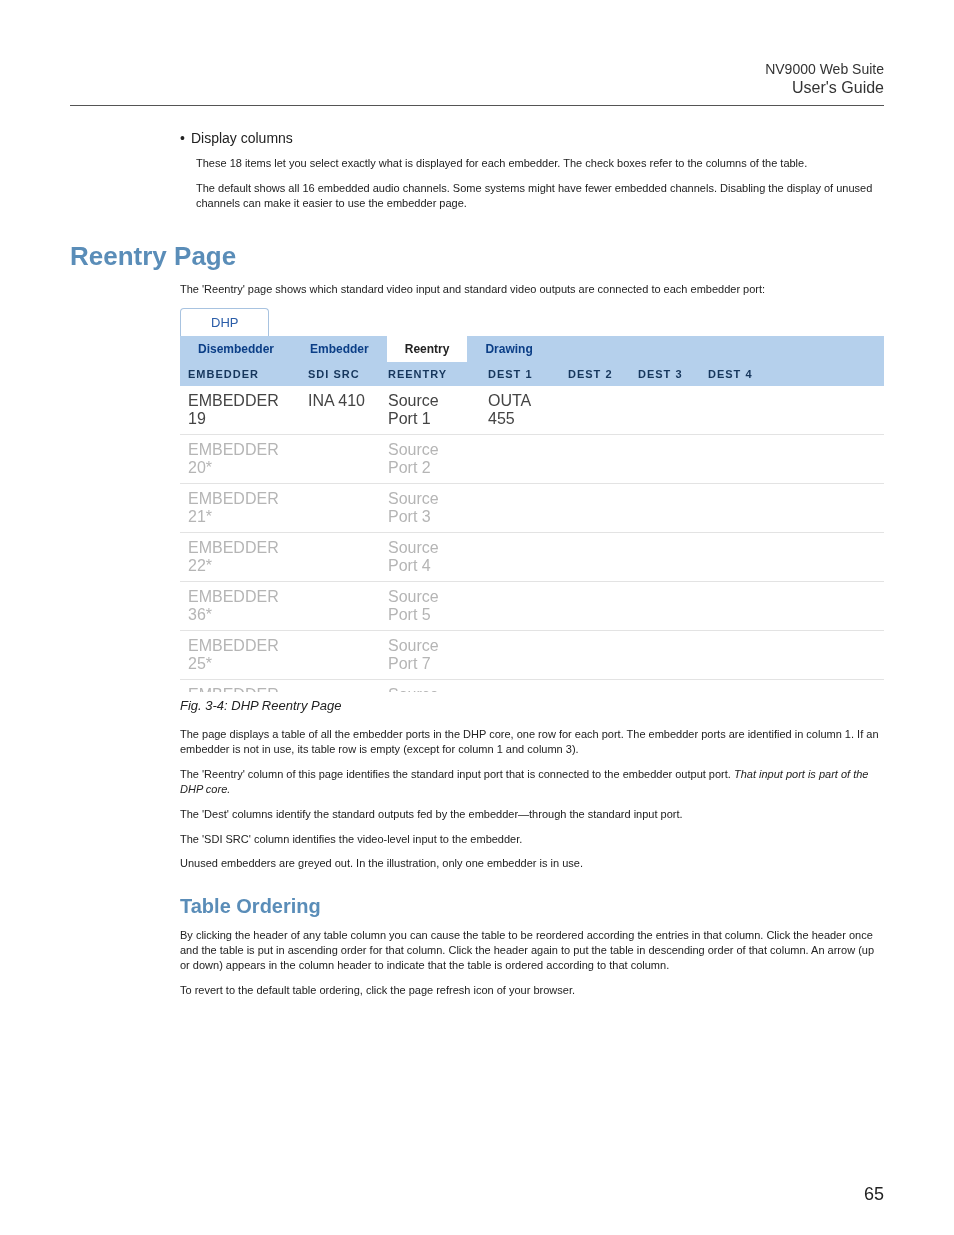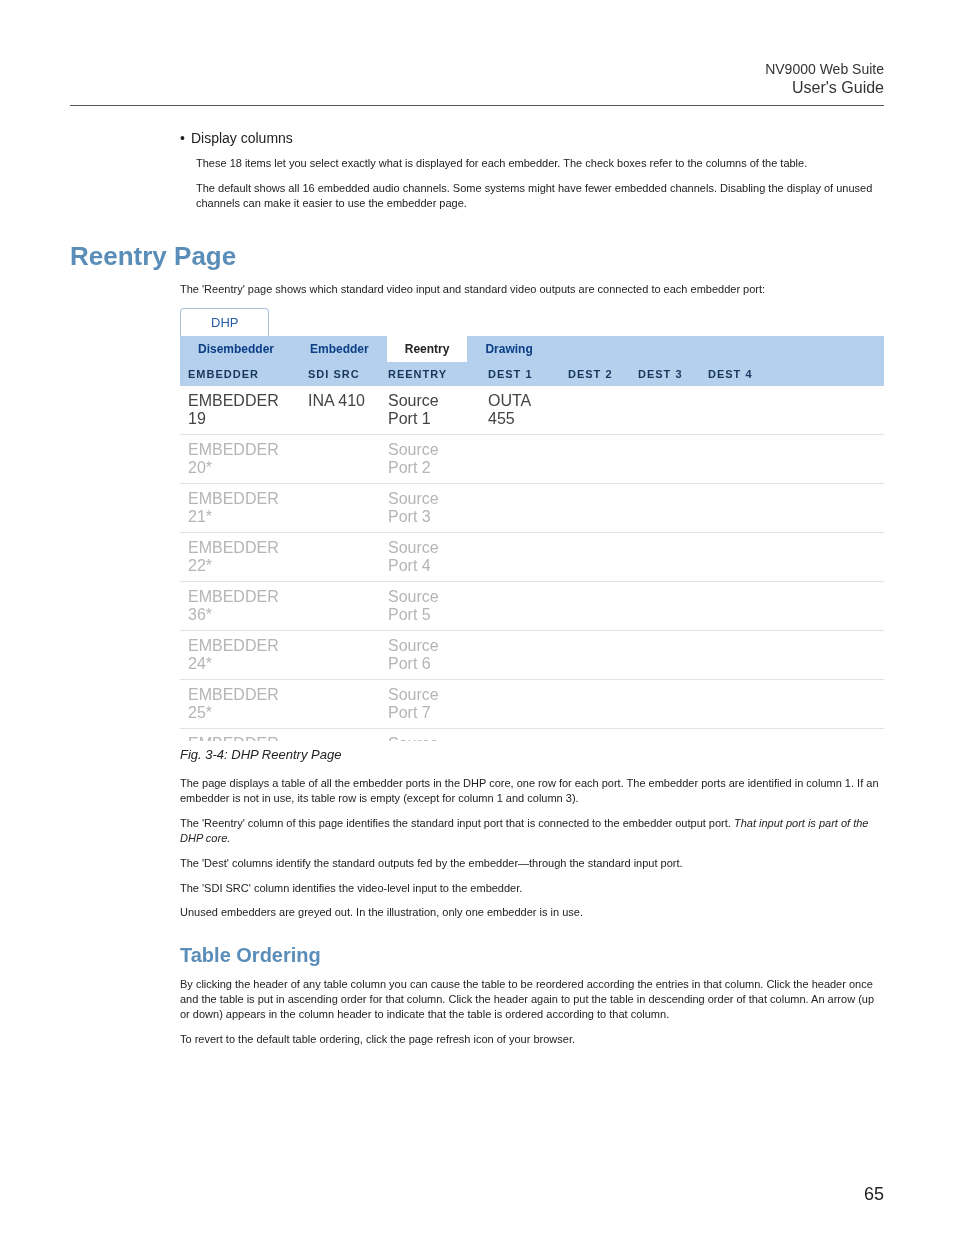--- a/index.html
+++ b/index.html
@@ -198,29 +198,20 @@
           <div class="grid-row inactive">
             <div class="c c1">EMBEDDER 36*</div>
             <div class="c c2"></div>
             <div class="c c3">Source Port 5</div>
             <div class="c c4"></div>
             <div class="c c5"></div>
             <div class="c c6"></div>
             <div class="c c7"></div>
           </div>
           <div class="grid-row inactive">
-            <div class="c c1">EMBEDDER 24*</div>
-            <div class="c c2"></div>
-            <div class="c c3">Source Port 6</div>
-            <div class="c c4"></div>
-            <div class="c c5"></div>
-            <div class="c c6"></div>
-            <div class="c c7"></div>
-          </div>
-          <div class="grid-row inactive">
             <div class="c c1">EMBEDDER 25*</div>
             <div class="c c2"></div>
             <div class="c c3">Source Port 7</div>
             <div class="c c4"></div>
             <div class="c c5"></div>
             <div class="c c6"></div>
             <div class="c c7"></div>
           </div>
           <div class="grid-row inactive cut">
             <div class="c c1">EMBEDDER 26*</div>

